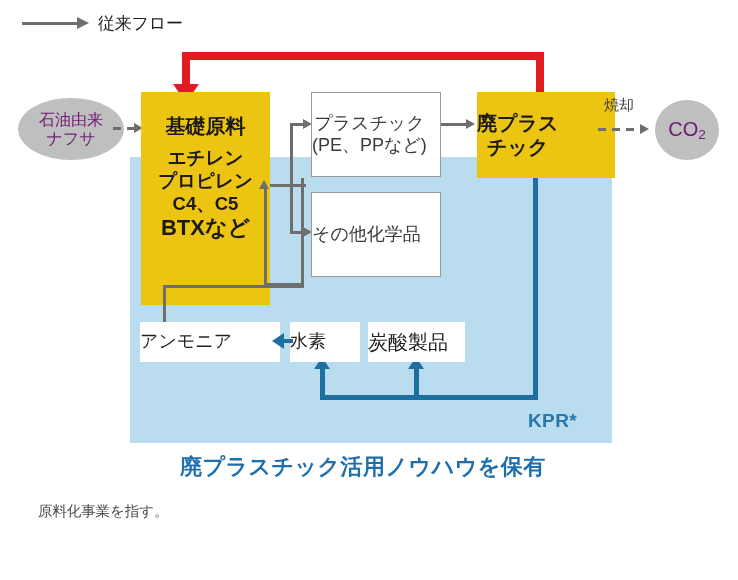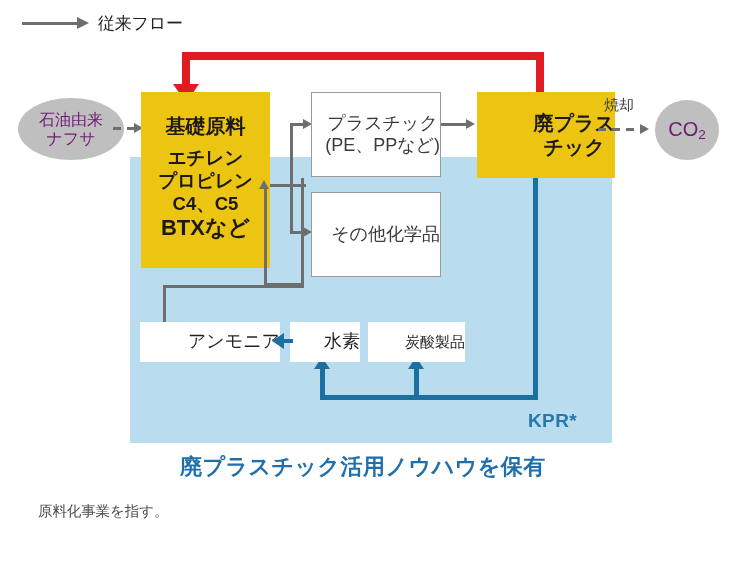--- a/index.html
+++ b/index.html
@@ -21,21 +21,21 @@
       border-left:12px solid #6e6e6e;border-top:6.5px solid transparent;border-bottom:6.5px solid transparent;}
   .lg-line-red{width:52px;height:8px;background:#e11b22;position:relative;}
   .lg-line-red:after{content:"";position:absolute;right:-16px;top:-7px;
       border-left:17px solid #e11b22;border-top:11px solid transparent;border-bottom:11px solid transparent;}
 
   
   .kpr-area{position:absolute;background:#b9dcef;}
   .kpr-label{position:absolute;font-size:19px;color:#2878ae;font-weight:600;letter-spacing:.4px;}
 
   
-  .box{position:absolute;box-sizing:border-box;display:flex;align-items:center;justify-content:flex-end;
+  .box{position:absolute;box-sizing:border-box;display:flex;align-items:center;justify-content:flex-start;
        text-align:center;line-height:1.22;}
   .box-yellow{background:#ecc412;color:#1d1a16;font-weight:700;}
   .box-white{background:#ffffff;border:1.4px solid #9a9a9a;color:#3a3a3a;}
   .box-white-noborder{background:#ffffff;border:1.4px solid #9a9a9a;color:#231f20;}
   .box-title{font-weight:700;}
 
   .ellipse{position:absolute;border-radius:50%;background:#bfbfbf;display:flex;align-items:center;
       justify-content:center;text-align:center;color:#701a75;line-height:1.2;}
 
   
@@ -80,21 +80,21 @@
 
   <div class="ellipse" style="left:18px;top:98px;width:106px;height:62px;font-size:16px;">
     <div>
       <div>石油由来</div>
       <div>ナフサ</div>
     </div>
   </div>
   <div class="dash" style="left:113px;top:127px;width:24px;"></div>
   <div class="arrow ar-gray-r" style="left:134px;top:123px;"></div>
 
-  <div class="box box-yellow" style="left:141px;top:92px;width:129px;height:176px;font-size:19px;flex-direction:column;justify-content:flex-start;padding-top:22px;">
+  <div class="box box-yellow" style="left:141px;top:92px;width:129px;height:213px;font-size:19px;flex-direction:column;justify-content:flex-start;padding-top:22px;">
     <div class="box-title" style="font-size:20px;margin-bottom:9px;">基礎原料</div>
     <div style="font-size:18.5px;">エチレン</div>
     <div style="font-size:18.5px;">プロピレン</div>
     <div style="font-size:18.5px;">C4、C5</div>
     <div style="font-size:22px;">BTXなど</div>
   </div>
 
   <div class="ln" style="left:270px;top:184px;width:36px;height:3px;"></div>
   <div class="ln" style="left:290px;top:123px;width:3px;height:64px;"></div>
   <div class="ln" style="left:290px;top:184px;width:3px;height:50px;"></div>
@@ -145,21 +145,21 @@
 
   <div class="ln" style="left:163px;top:285px;width:141px;height:3px;"></div>
   <div class="ln" style="left:163px;top:285px;width:3px;height:38px;"></div>
 
   <div class="box box-white-noborder" style="left:140px;top:322px;width:140px;height:40px;font-size:18px;border:none;">
     <span>アンモニア</span>
   </div>
   <div class="box box-white-noborder" style="left:290px;top:322px;width:70px;height:40px;font-size:18px;border:none;">
     <span>水素</span>
   </div>
-  <div class="box box-white-noborder" style="left:368px;top:322px;width:97px;height:40px;font-size:15px;border:none;">
+  <div class="box box-white-noborder" style="left:368px;top:322px;width:97px;height:40px;font-size:20px;border:none;">
     <span>炭酸製品</span>
   </div>
 
   <div class="ln-blue" style="left:288px;top:340px;width:0px;height:0px;"></div>
   <div class="ln-blue" style="left:290px;top:340px;width:0;height:0;"></div>
   <div class="ln-blue" style="left:292px;top:339px;width:0;height:0;"></div>
   <div class="ln-blue" style="left:287px;top:339px;width:0;height:0;"></div>
   <div class="ln-blue" style="left:283px;top:339px;width:10px;height:4px;"></div>
   <div class="arrow ar-blue-l" style="left:272px;top:333px;"></div>
 

